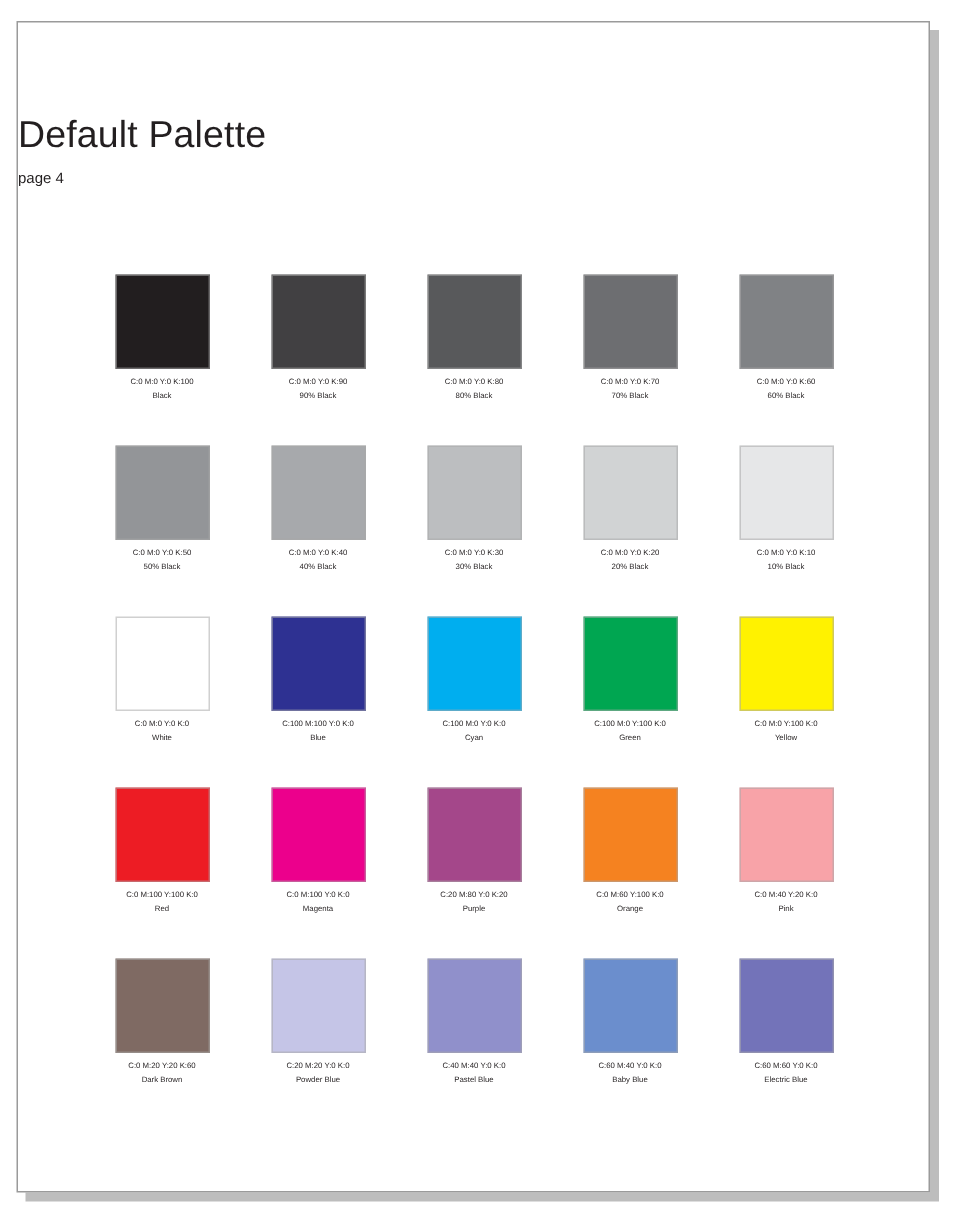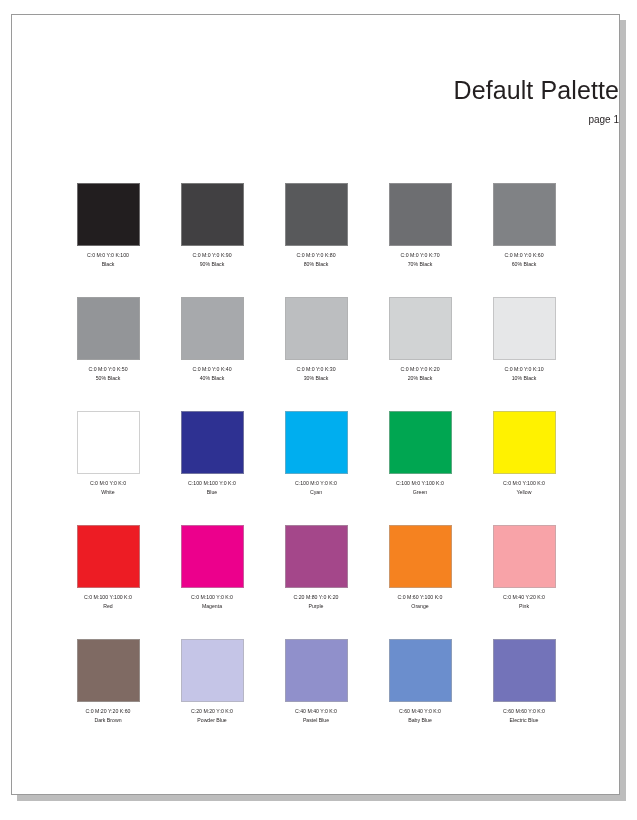--- a/index.html
+++ b/index.html
@@ -28,21 +28,21 @@
     box-shadow: 6px 6px 0 0 #bdbdbd;
   }
 
   #page-inner {
     position: absolute;
     left: 0; top: 0; right: 0; bottom: 0;
     padding: 0;
   }
 
   #title-block {
-    text-align: right;
+    text-align: left;
     padding-top: 62px;
   }
 
   #page-title {
     font-size: 25px;
     font-weight: normal;
     color: #231f20;
     letter-spacing: 0.1px;
     line-height: 1.1;
     margin: 0;
@@ -106,21 +106,21 @@
   }
 </style>
 </head>
 <body>
 
 <div id="page-sheet">
   <div id="page-inner">
 
     <div id="title-block">
       <div id="page-title">Default Palette</div>
-      <div id="page-subtitle">page 1</div>
+      <div id="page-subtitle">page 4</div>
     </div>
 
     <div id="swatch-grid">
         <div class="swatch-row">
           <div class="swatch-cell">
             <div class="swatch-chip" style="background: rgb(34, 30, 31);"></div>
             <div class="swatch-cmyk">C:0 M:0 Y:0 K:100</div>
             <div class="swatch-name">Black</div>
           </div>
           <div class="swatch-cell">

